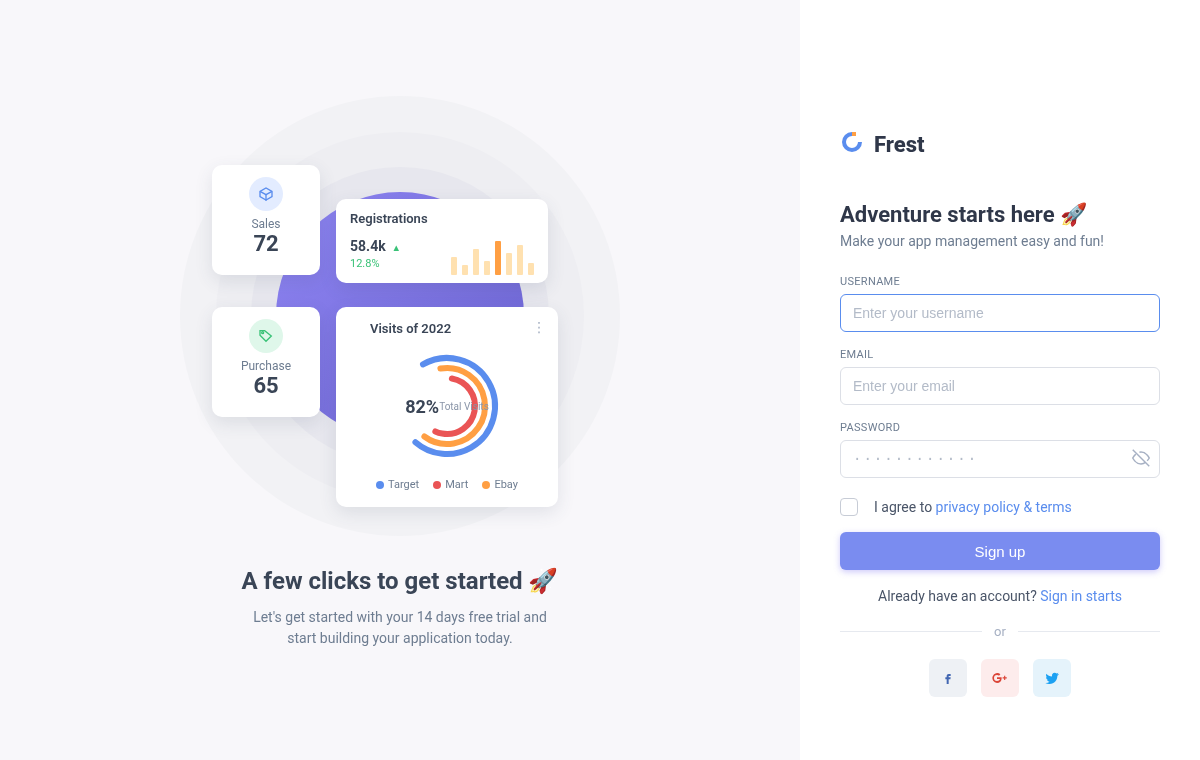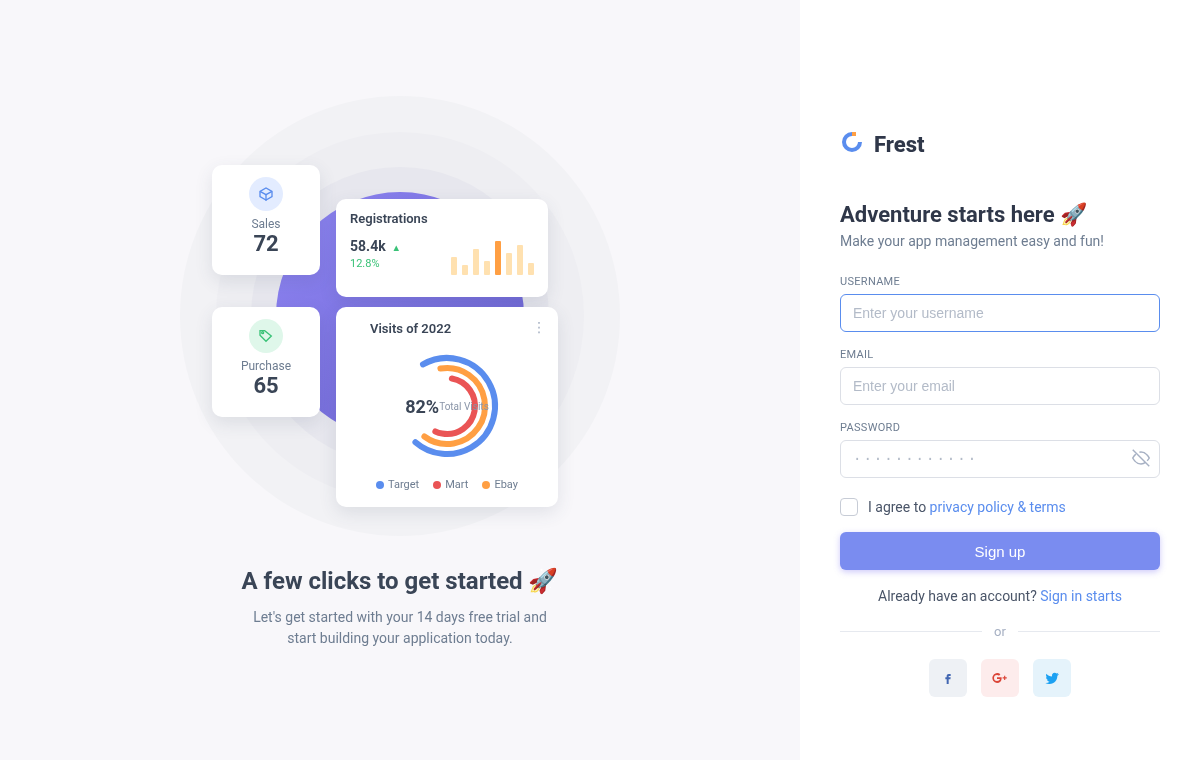--- a/index.html
+++ b/index.html
@@ -15,21 +15,21 @@
 .ring1{position:absolute;left:50%;top:50%;transform:translate(-50%,-50%);width:298px;height:298px;border-radius:50%;background:#e7e7ee}
 .disk{position:absolute;left:50%;top:50%;transform:translate(-50%,-50%);width:248px;height:248px;border-radius:50%;background:linear-gradient(135deg,#8f85f3,#6a62d0)}
 .card{position:absolute;background:#fff;border-radius:10px;box-shadow:0 6px 18px rgba(60,70,100,.12)}
 .card.sales{left:32px;top:54px;width:108px;height:110px;text-align:center;padding-top:12px}
 .card.purchase{left:32px;top:196px;width:108px;height:110px;text-align:center;padding-top:12px}
 .ic{width:34px;height:34px;border-radius:50%;margin:0 auto 6px;display:flex;align-items:center;justify-content:center}
 .ic.blue{background:#e3ecff;color:#5a8dee}
 .ic.green{background:#dff7ea;color:#39c277}
 .card .sm-label{font-size:12px;color:#6e7d91}
 .card .sm-val{font-size:22px;font-weight:700;color:#3a4556}
-.card.reg{left:156px;top:88px;width:212px;height:98px;padding:12px 14px}
+.card.reg{left:156px;top:88px;width:212px;height:84px;padding:12px 14px}
 .reg-title{font-size:13px;font-weight:600;color:#3a4556;margin-bottom:10px}
 .reg-val{font-size:14px;font-weight:700;color:#3a4556}
 .reg-up{color:#39c277;font-size:11px;margin-left:4px}
 .reg-pct{font-size:11px;color:#39c277;margin-top:2px}
 .bars{position:absolute;right:14px;top:34px;display:flex;align-items:flex-end;gap:5px;height:42px}
 .bars span{display:block;width:6px;background:#ffe1b0;border-radius:1px}
 .bars span.hi{background:#ff9f43}
 .card.visits{left:156px;top:196px;width:222px;height:200px;padding:14px 34px}
 .visits-title{font-size:13px;font-weight:600;color:#3a4556}
 .dots-menu{position:absolute;right:12px;top:12px;color:#a6b0c3;font-size:14px;cursor:pointer}
@@ -47,21 +47,21 @@
 .brand{display:flex;align-items:center;gap:10px;margin-bottom:44px}
 .brand-name{font-size:22px;font-weight:800;color:#2f3749}
 .headline{font-size:22px;font-weight:700;color:#2f3749;margin-bottom:6px}
 .sub{font-size:14px;color:#6e7d91;margin-bottom:26px}
 .form-label{font-size:11px;letter-spacing:.3px;color:#6e7d91;margin-bottom:6px;text-transform:uppercase}
 .input{width:100%;height:38px;border:1px solid #dcdfe6;border-radius:6px;padding:0 12px;font-size:14px;color:#495563;outline:none;margin-bottom:16px}
 .input.focused{border-color:#5a8dee}
 .input::placeholder{color:#b3bbc8}
 .pw-wrap{position:relative}
 .eye{position:absolute;right:10px;top:9px;color:#a6b0c3;cursor:pointer}
-.chk-row{display:flex;align-items:center;gap:10px;font-size:14px;color:#4a5568;margin:4px 0 16px}
+.chk-row{display:flex;align-items:center;gap:16px;font-size:14px;color:#4a5568;margin:4px 0 16px}
 .chk{width:18px;height:18px;border:1.5px solid #c7ccd6;border-radius:4px;cursor:pointer;background:#fff}
 .link{color:#5a8dee;text-decoration:none;cursor:pointer}
 .btn-primary{width:100%;height:38px;border:none;border-radius:6px;background:#7a8cf0;color:#fff;font-size:15px;cursor:pointer;box-shadow:0 2px 6px rgba(115,103,240,.35);margin-bottom:18px}
 .signin-row{text-align:center;font-size:14px;color:#4a5568;margin-bottom:20px}
 .divider{display:flex;align-items:center;gap:12px;color:#a6b0c3;font-size:13px;margin-bottom:20px}
 .divider::before,.divider::after{content:"";flex:1;height:1px;background:#e6e9ef}
 .social{display:flex;justify-content:center;gap:14px}
 .social-btn{width:38px;height:38px;border-radius:6px;display:flex;align-items:center;justify-content:center;cursor:pointer}
 .sb-fb{background:#eef1f5;color:#4267B2}
 .sb-g{background:#fdecec;color:#db4437}

